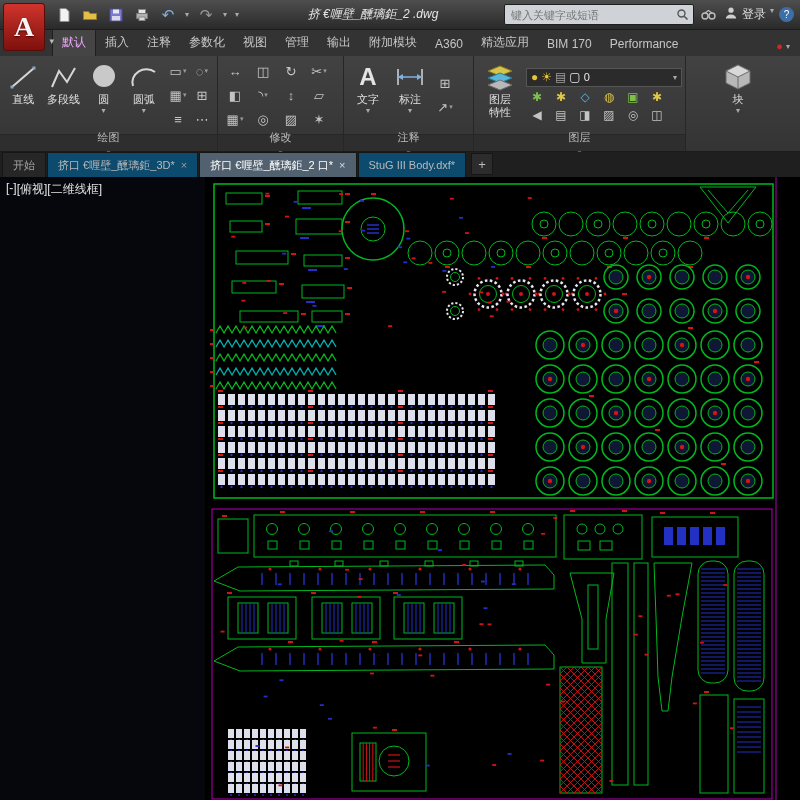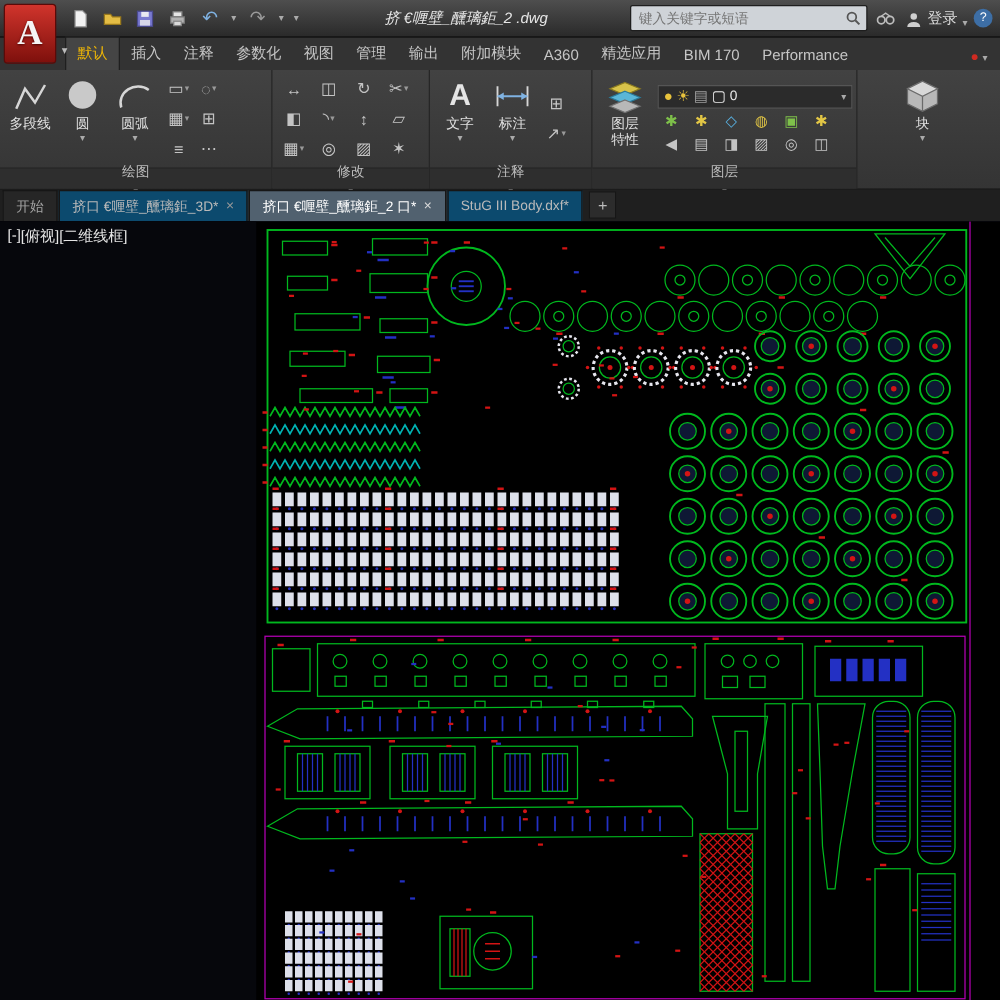--- a/index.html
+++ b/index.html
@@ -14,29 +14,29 @@
   .qat{display:flex;align-items:center;gap:2px;margin-left:52px;}
   .qbtn{width:24px;height:22px;display:flex;align-items:center;justify-content:center;border-radius:2px;cursor:pointer;}
   .qglyph{font-size:15px;line-height:1;}
   .undo-c{color:#7fb2e2;} .redo-c{color:#9a9a9a;}
   .qcaret{color:#aaa;font-size:8px;width:10px;text-align:center;cursor:pointer;}
   .title-text{flex:1;text-align:center;color:#e6e6e6;font-size:12px;white-space:nowrap;overflow:hidden;margin:0 8px;font-style:italic;}
   .search-area{display:flex;align-items:center;gap:5px;margin-right:6px;}
   .search-box{display:flex;align-items:center;background:#cfd3d8;border:1px solid #1e1e1e;height:19px;width:188px;border-radius:2px;}
   .search-box input{flex:1;border:none;background:transparent;font-size:11px;color:#333;padding:0 6px;outline:none;font-family:inherit;}
   .sbtn{width:20px;height:19px;display:flex;align-items:center;justify-content:center;cursor:pointer;}
-  .person-login{display:flex;align-items:flex-end;gap:4px;cursor:pointer;}
+  .person-login{display:flex;align-items:flex-start;gap:4px;cursor:pointer;}
   .login-label{color:#ddd;font-size:12px;}
   .mini-caret{color:#aaa;font-size:8px;cursor:pointer;}
   .help-circle{width:15px;height:15px;border-radius:50%;background:#3d6ea5;color:#fff;font-size:10px;display:flex;align-items:center;justify-content:center;cursor:pointer;}
 
   
   .ribbon-tabs{height:26px;background:#333;display:flex;align-items:flex-end;padding-left:52px;flex:none;}
   .rtab{padding:4px 9px 5px;font-size:12px;color:#c6c6c6;cursor:pointer;white-space:nowrap;}
-  .rtab.active{background:#454545;color:#eab308;border:1px solid #1f1f1f;border-bottom:none;}
+  .rtab.active{background:#454545;color:#f0abfc;border:1px solid #1f1f1f;border-bottom:none;}
   .rtabs-spacer{flex:1;}
   .record-btn{display:flex;align-items:center;gap:3px;margin-right:10px;padding-bottom:4px;cursor:pointer;}
   .record-dot{color:#cf2a21;font-size:11px;}
 
   
   .ribbon{height:96px;background:linear-gradient(#424242,#343434);display:flex;flex:none;border-bottom:1px solid #1b1b1b;box-sizing:border-box;}
   .panel{display:flex;flex-direction:column;border-right:1px solid #262626;box-sizing:border-box;flex:none;}
   .panel-body{flex:1;display:flex;padding:2px 3px;align-items:stretch;}
   .panel-footer{height:16px;background:#2e2e2e;border-top:1px solid #272727;display:flex;align-items:center;justify-content:center;gap:4px;font-size:11px;color:#bdbdbd;cursor:pointer;flex-direction:column;}
   .big-tool{width:42px;display:flex;flex-direction:column;align-items:center;justify-content:flex-start;padding-top:3px;cursor:pointer;border-radius:2px;}
@@ -165,20 +165,30 @@
     <div class="record-btn">
       <span class="record-dot">●</span>
       <span class="mini-caret">▾</span>
     </div>
   </div>
 
   <div class="ribbon">
 
     <div class="panel" style="width:218px">
       <div class="panel-body">
+        <div class="big-tool">
+          <span class="bt-icon">
+              <svg width="30" height="28" viewBox="0 0 30 28">
+                <line x1="4" y1="24" x2="26" y2="5" stroke="#d6d6d6" stroke-width="2"></line>
+                <rect x="2.5" y="22.5" width="3" height="3" fill="#8aa8c8"></rect>
+                <rect x="24.5" y="3.5" width="3" height="3" fill="#8aa8c8"></rect>
+              </svg>
+            </span>
+          <span class="bt-label">直线</span>
+        </div>
         <div class="big-tool">
           <span class="bt-icon">
               <svg width="30" height="28" viewBox="0 0 30 28">
                 <path d="M4 24 L11 8 L19 19 L27 5" fill="none" stroke="#d6d6d6" stroke-width="2"></path>
               </svg>
             </span>
           <span class="bt-label">多段线</span>
         </div>
         <div class="big-tool">
           <span class="bt-icon">

